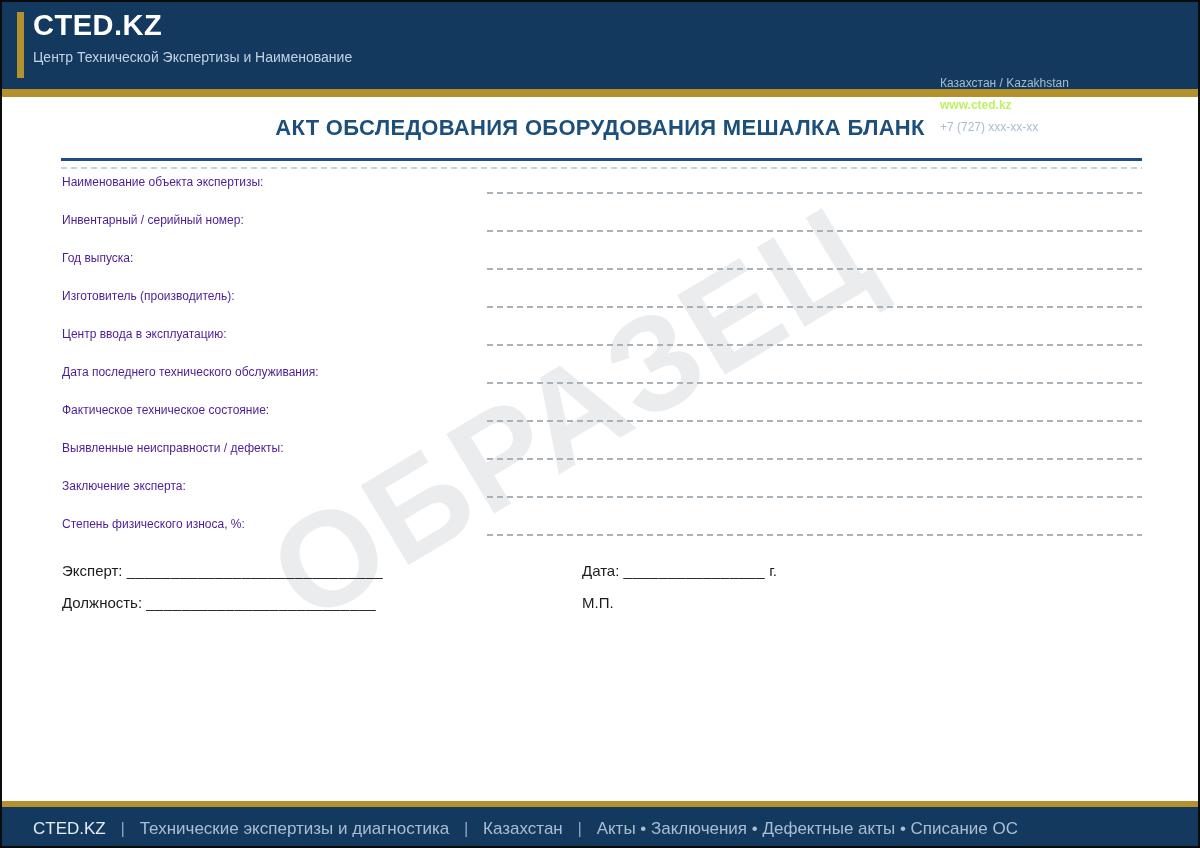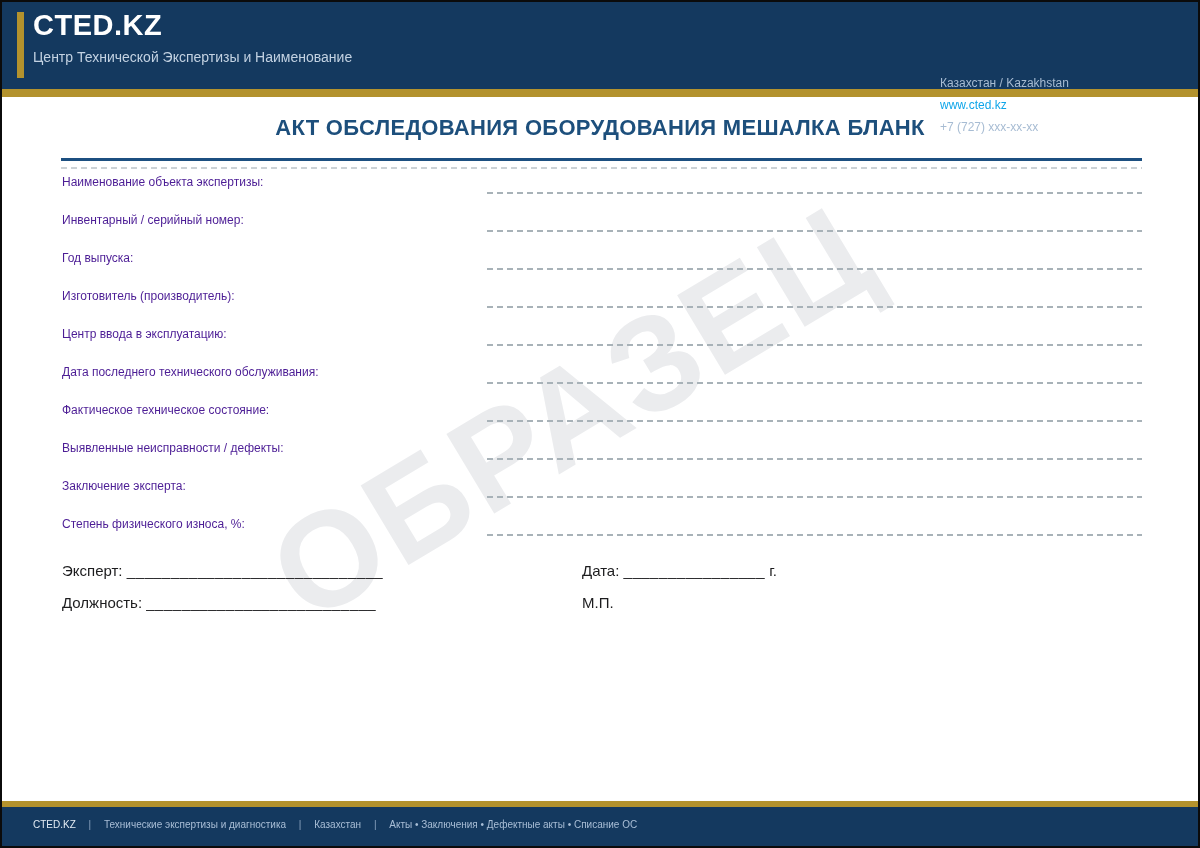--- a/index.html
+++ b/index.html
@@ -8,21 +8,21 @@
     position:relative; width:1200px; height:848px;
     background:#ffffff; border:2px solid #0b0b0b; overflow:hidden;
   }
 
   
   .header { position:absolute; top:0; left:0; width:100%; height:87px; background:#14395f; }
   .accent-bar { position:absolute; left:15px; top:10px; width:7px; height:66px; background:#b3922d; }
   .brand { position:absolute; left:31px; top:7px; font-size:29px; font-weight:bold; color:#ffffff; letter-spacing:0.5px; }
   .tagline { position:absolute; left:31px; top:47px; font-size:14px; color:#c3d2e2; }
   .contact { position:absolute; left:938px; top:30px; font-size:12px; line-height:22px; color:#a7bcd3;margin-top:40px; }
-  .contact .website { color:#0ea5e9; text-decoration:none; display:block; }
+  .contact .website { color:#bef264; text-decoration:none; display:block;font-weight:bold; }
   .gold-stripe-top { position:absolute; top:87px; left:0; width:100%; height:8px; background:#b3922d; }
 
   
   .watermark {
     position:absolute; left:150px; top:200px; width:840px; height:420px;
     display:flex; align-items:center; justify-content:center;
     transform:rotate(-31deg);
     font-size:135px; font-weight:600; letter-spacing:3px;
     color:#ebecee; white-space:nowrap; pointer-events:none;
   }
@@ -44,21 +44,21 @@
   
   .signature { position:absolute; top:556px; left:59px; width:1081px; font-size:15px; color:#1c1c1e; }
   .sig-row { position:relative; height:32px; }
   .sig-left { position:absolute; left:1px; top:4px; }
   .sig-right { position:absolute; left:521px; top:4px; }
   .sig-line { letter-spacing:0.5px; }
 
   
   .gold-stripe-bottom { position:absolute; top:799px; left:0; width:100%; height:6px; background:#b3922d; }
   .footer { position:absolute; top:805px; left:0; width:100%; height:43px; background:#14395f; }
-  .footer-text { position:absolute; left:31px; top:12px; font-size:10px; color:#a9bed6; white-space:nowrap; }
+  .footer-text { position:absolute; left:31px; top:12px; font-size:17px; color:#a9bed6; white-space:nowrap; }
   .footer-text .fbrand { color:#e4ecf4; }
   .footer-text .sep { margin:0 10px; color:#8aa3bf; }
 </style>
 </head>
 <body>
 
 <div class="page">
 
   <div class="watermark">ОБРАЗЕЦ</div>
 

